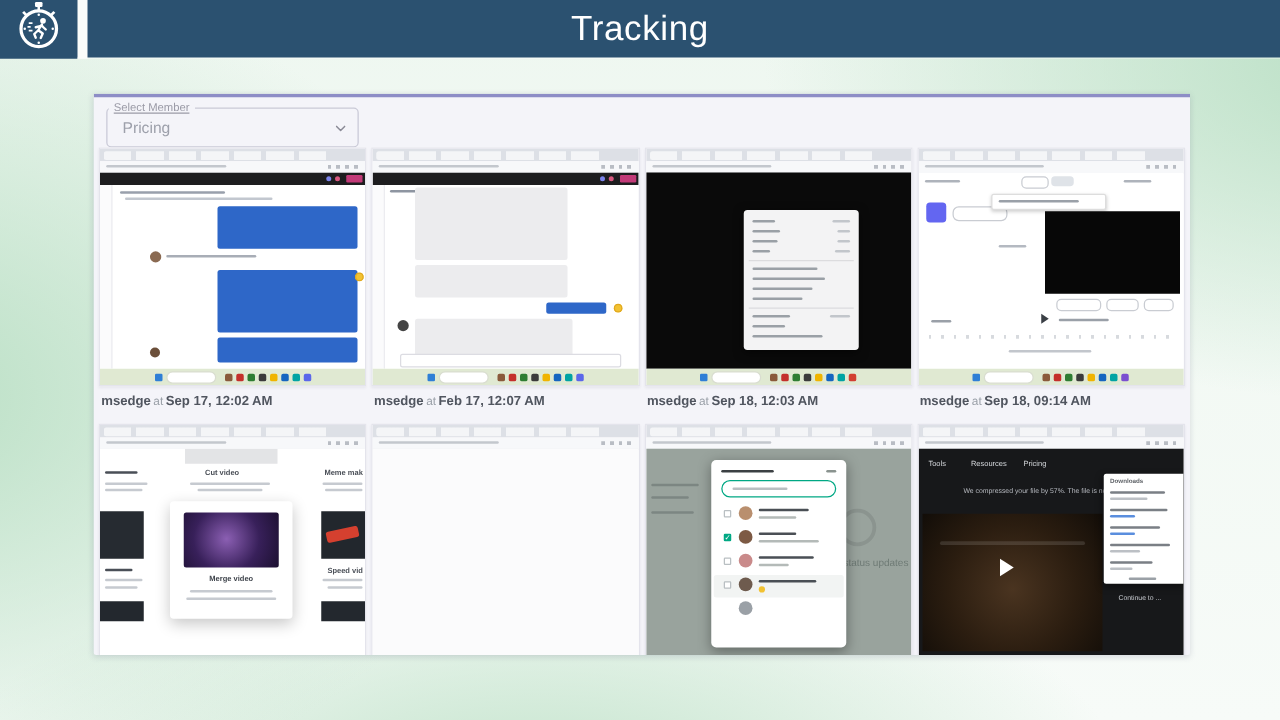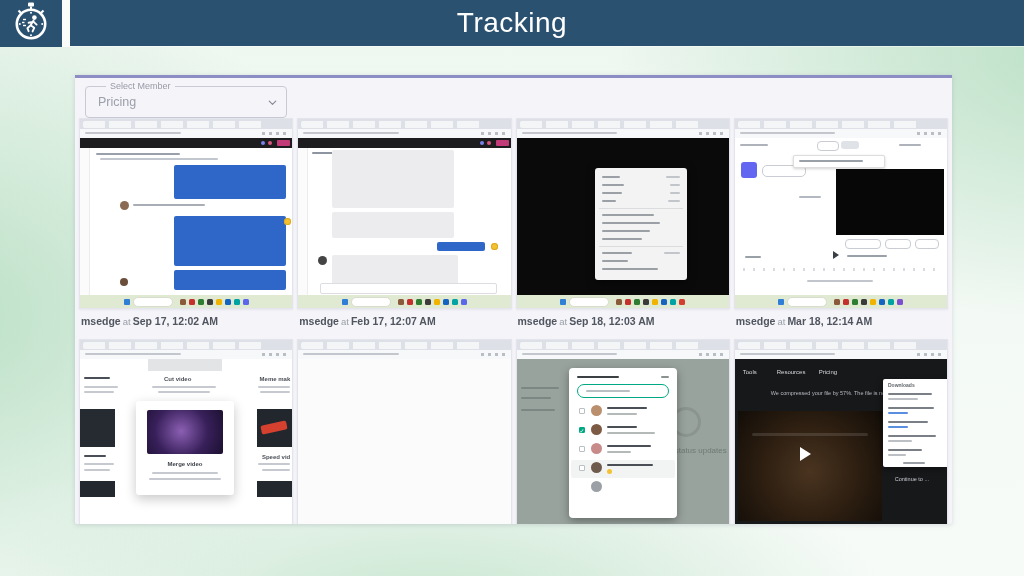--- a/index.html
+++ b/index.html
@@ -20,21 +20,21 @@
   .logo-gap{position:absolute;left:62px;top:0;width:8px;height:47px;background:#fafcfa;}
   .page-title{position:absolute;left:0;top:0;width:1024px;height:46px;display:flex;align-items:center;justify-content:center;
     color:#fff;font-size:28px;font-weight:300;letter-spacing:.5px;margin:0;}
   
   .card{position:absolute;left:75px;top:75px;width:877px;height:449px;background:var(--card-bg);
     border-top:3px solid var(--accent-line);box-sizing:border-box;overflow:hidden;
     box-shadow:0 1px 5px rgba(70,70,110,.18);border-radius:0 0 2px 2px;}
   .controls{display:flex;align-items:center;margin:8px 0 0 10px;}
   .member-select{position:relative;width:200px;height:30px;border:1px solid #c9c9d6;border-radius:4px;background:var(--card-bg);
     display:flex;align-items:center;cursor:pointer;}
-  .member-select .flabel{position:absolute;top:-6px;left:20px;background:var(--card-bg);padding:0 4px;font-size:9px;color:#9a9aa6;}
+  .member-select .flabel{position:absolute;top:-6px;left:1px;background:var(--card-bg);padding:0 4px;font-size:9px;color:#9a9aa6;text-decoration:underline;}
   .member-select .fvalue{margin-left:12px;font-size:12.5px;color:#9da0ab;}
   .member-select svg{position:absolute;right:8px;top:10px;}
   .daterange{margin-left:24px;height:30px;border:1px solid #d4d4de;border-radius:4px;background:#fff;
     display:flex;align-items:center;gap:7px;padding:0 11px;font-family:inherit;font-size:11.5px;font-weight:600;color:#54545e;cursor:pointer;}
   .timenav{display:flex;align-items:center;margin:16px 0 6px 6px;gap:10px;}
   .timenav .navbtn{background:none;border:none;padding:2px 4px;cursor:pointer;display:flex;align-items:center;}
   .timenav .range{font-size:12.5px;font-weight:600;color:#50505a;letter-spacing:.4px;}
   
   .grid{display:grid;grid-template-columns:repeat(4,1fr);gap:4px;margin:0 4px;}
   figure.shot{margin:0;cursor:pointer;}
@@ -270,21 +270,21 @@
             <span class="d6" style="background:#c4302b;"></span>
           <span class="d6" style="background:#2e7d32;"></span>
             <span class="d6" style="background:#3b3b3b;"></span>
           <span class="d6" style="background:#f0b400;"></span>
             <span class="d6" style="background:#1565c0;"></span>
           <span class="d6" style="background:#00a3a3;"></span>
             <span class="d6" style="background:#7b4fd0;"></span>
         </div>
       </div>
       <figcaption>
-        <span>msedge</span><span class="at">at</span><span>Mar 18, 12:14 AM</span>
+        <span>msedge</span><span class="at">at</span><span>Sep 18, 09:14 AM</span>
       </figcaption>
     </figure>
 
     <figure class="shot">
       <div class="shot-img">
         <div class="tabs"></div>
         <div class="url"></div>
         <div class="sc nobar" style="background:#fff;">
           <div style="position:absolute;left:68px;top:0;width:74px;height:12px;background:#e3e4e6;"></div>
           <div class="ln" style="left:4px;top:18px;width:26px;background:#4a4f57;"></div>

